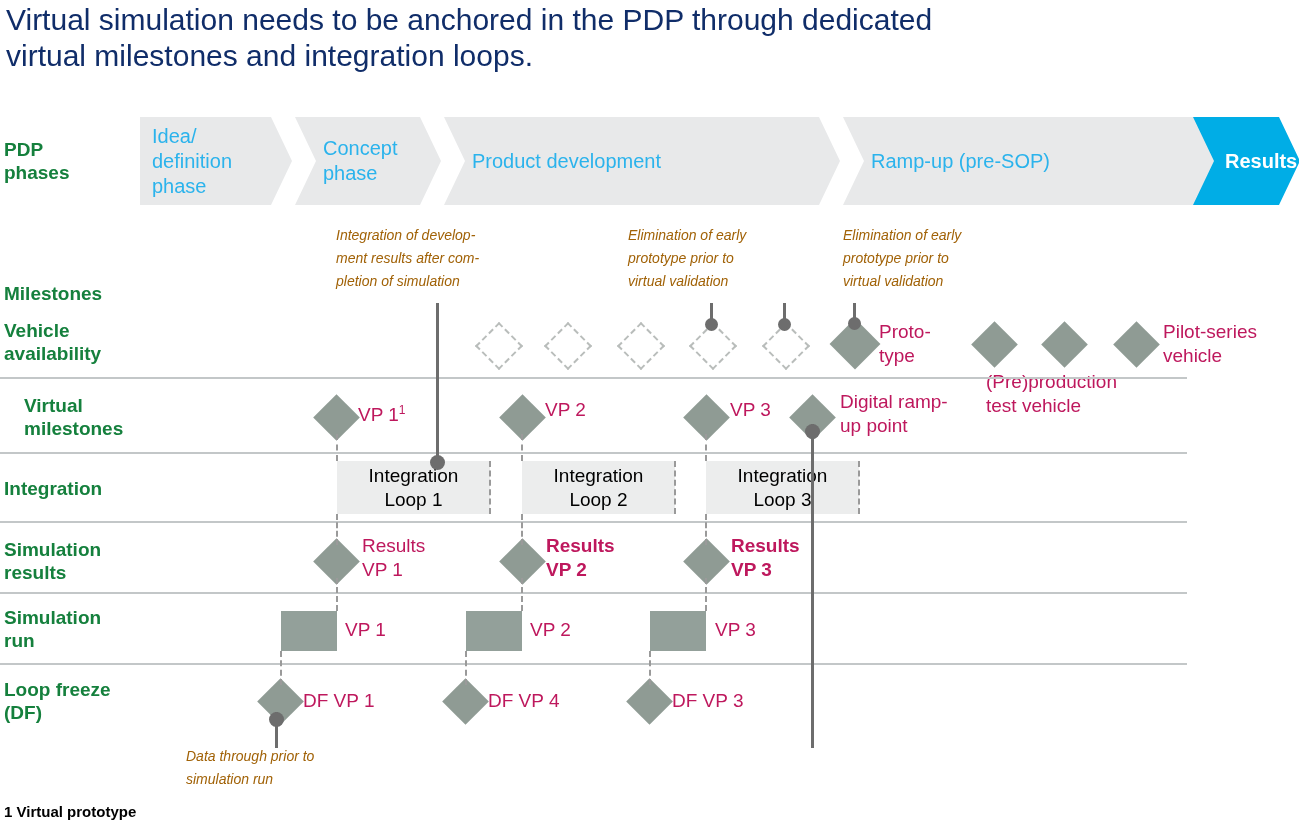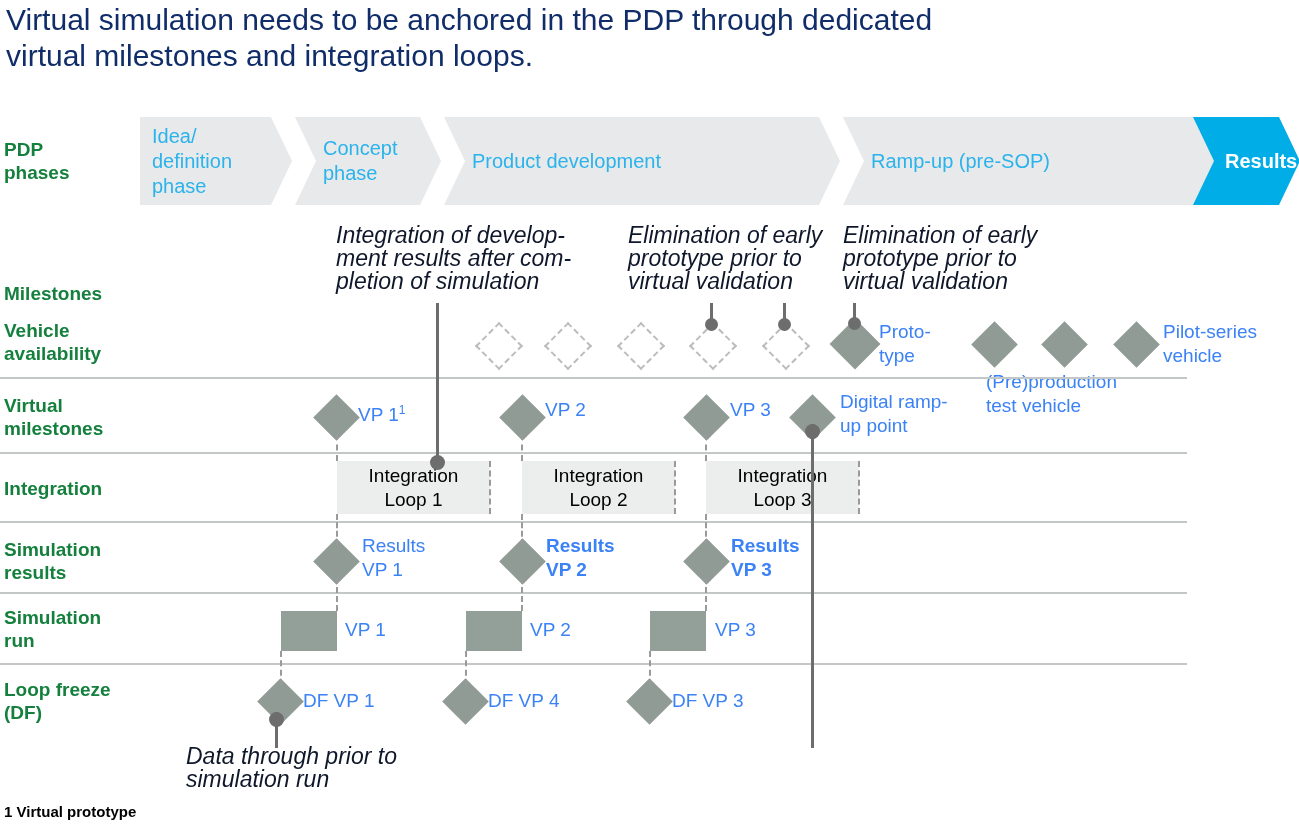--- a/index.html
+++ b/index.html
@@ -47,42 +47,42 @@
 
   
   .rowlabel{
     left:4px;color:#15803d;font-size:19px;line-height:23px;
     font-weight:bold;white-space:pre-line;
   }
   .hline{left:0;height:2px;background:#c3c7c8;}
 
   
   .note{
-    color:#0f172a;font-style:italic;font-size:23px;line-height:23px;
+    color:#a16207;font-style:italic;font-size:14px;line-height:23px;
     white-space:pre-line;
   }
 
   
   .dia{
     transform:rotate(45deg);
   }
   .dia.solid{background:#8f9b94;}
   .dia.ghost{background:transparent;border:2px dashed #b9bdbb;}
 
   
   .dot{border-radius:50%;background:#6d6d6d;}
   .vline{background:#6d6d6d;width:3px;}
   .dashv{border-left:2px dashed #9a9a9a;width:0;}
   .iloop{
     background:#eceded;color:#000;font-size:19px;line-height:24px;
     text-align:center;white-space:pre-line;
     display:flex;align-items:center;justify-content:center;
   }
   .simbar{background:#93a09a;}
-  .lbl{color:#3b82f6;font-size:19px;line-height:24px;white-space:pre-line;}
+  .lbl{color:#be185d;font-size:19px;line-height:24px;white-space:pre-line;}
   .lbl.b{font-weight:bold;}
   .sup{font-size:12px;vertical-align:super;}
   #footnote{left:4px;top:803px;color:#000;font-size:15px;font-weight:bold;}
 </style>
 </head>
 <body>
 
 <div class="stage">
 
   <div class="abs" id="title">Virtual simulation needs to be anchored in the PDP through dedicated virtual milestones and integration loops.</div>
@@ -152,21 +152,21 @@
 
   <div class="abs lbl" style="left:879px;top:320px;">Proto-
 type</div>
   <div class="abs lbl" style="left:986px;top:370px;">(Pre)production
 test vehicle</div>
   <div class="abs lbl" style="left:1163px;top:320px;">Pilot-series
 vehicle</div>
 
   <div class="abs hline" style="top:377px;width:1187px;"></div>
 
-  <div class="abs rowlabel" style="top:394px;">Virtual
+  <div class="abs rowlabel" style="top:394px;margin-left:20px;">Virtual
 milestones</div>
 
   <div class="abs dia solid" style="left:320px;top:401px;width:33px;height:33px;"></div>
   <div class="abs dia solid" style="left:506px;top:401px;width:33px;height:33px;"></div>
   <div class="abs dia solid" style="left:690px;top:401px;width:33px;height:33px;"></div>
   <div class="abs dia solid" style="left:796px;top:401px;width:33px;height:33px;"></div>
 
   <div class="abs lbl" style="left:358px;top:398px;"><span>VP 1</span><span class="sup">1</span></div>
   <div class="abs lbl" style="left:545px;top:398px;">VP 2</div>
   <div class="abs lbl" style="left:730px;top:398px;">VP 3</div>

